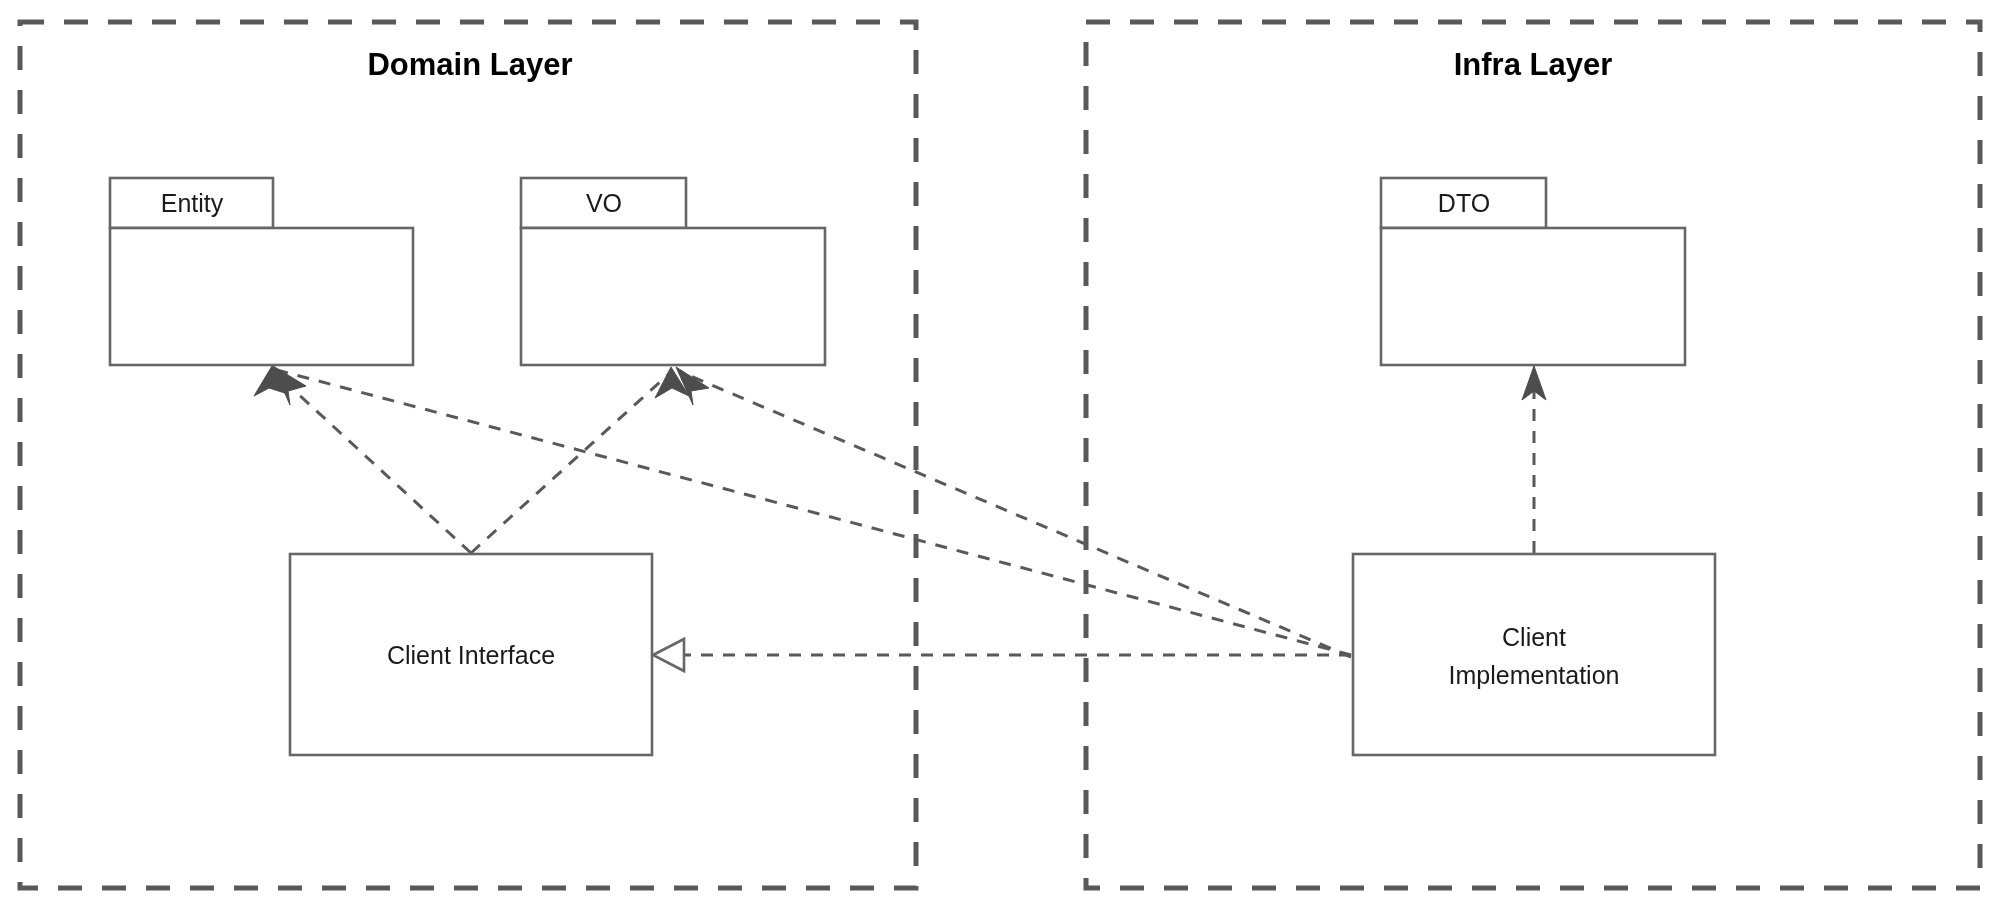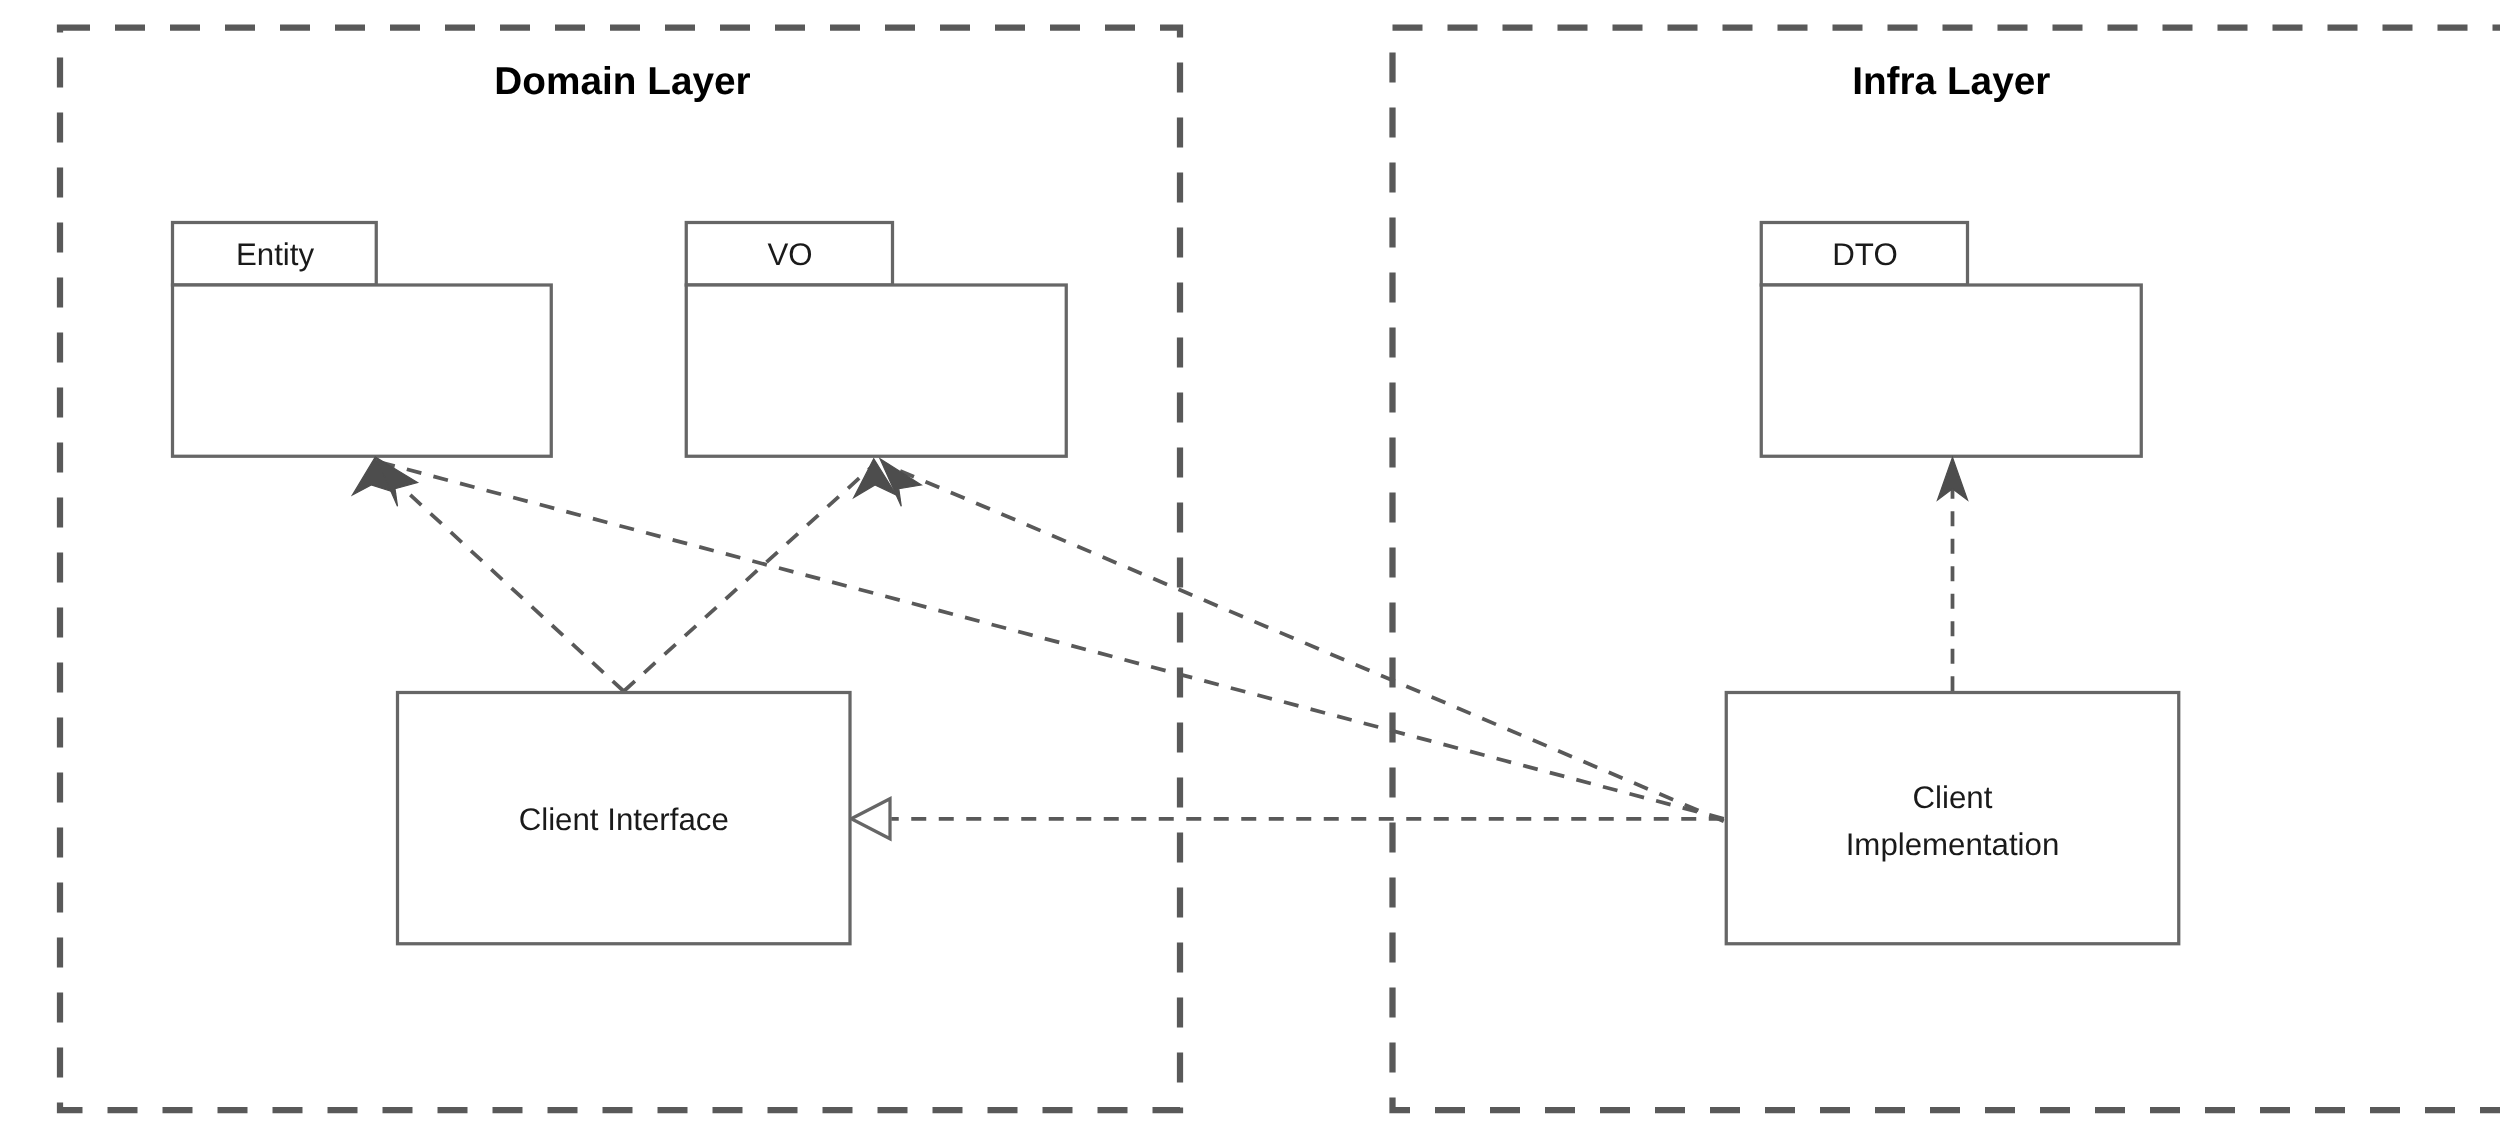--- a/index.html
+++ b/index.html
@@ -12,21 +12,20 @@
     font-family: "Liberation Sans", sans-serif;
     width: 2000px;
     height: 906px;
     overflow: hidden;
   }
   #diagram-root {
     position: relative;
     width: 1944px;
     height: 906px;
     background: #ffffff;
-    padding-left: 28px;
   }
   svg.diagram-canvas {
     display: block;
     width: 2000px;
     height: 906px;
   }
   .layer-border {
     fill: none;
     stroke: #595959;
     stroke-width: 5;

